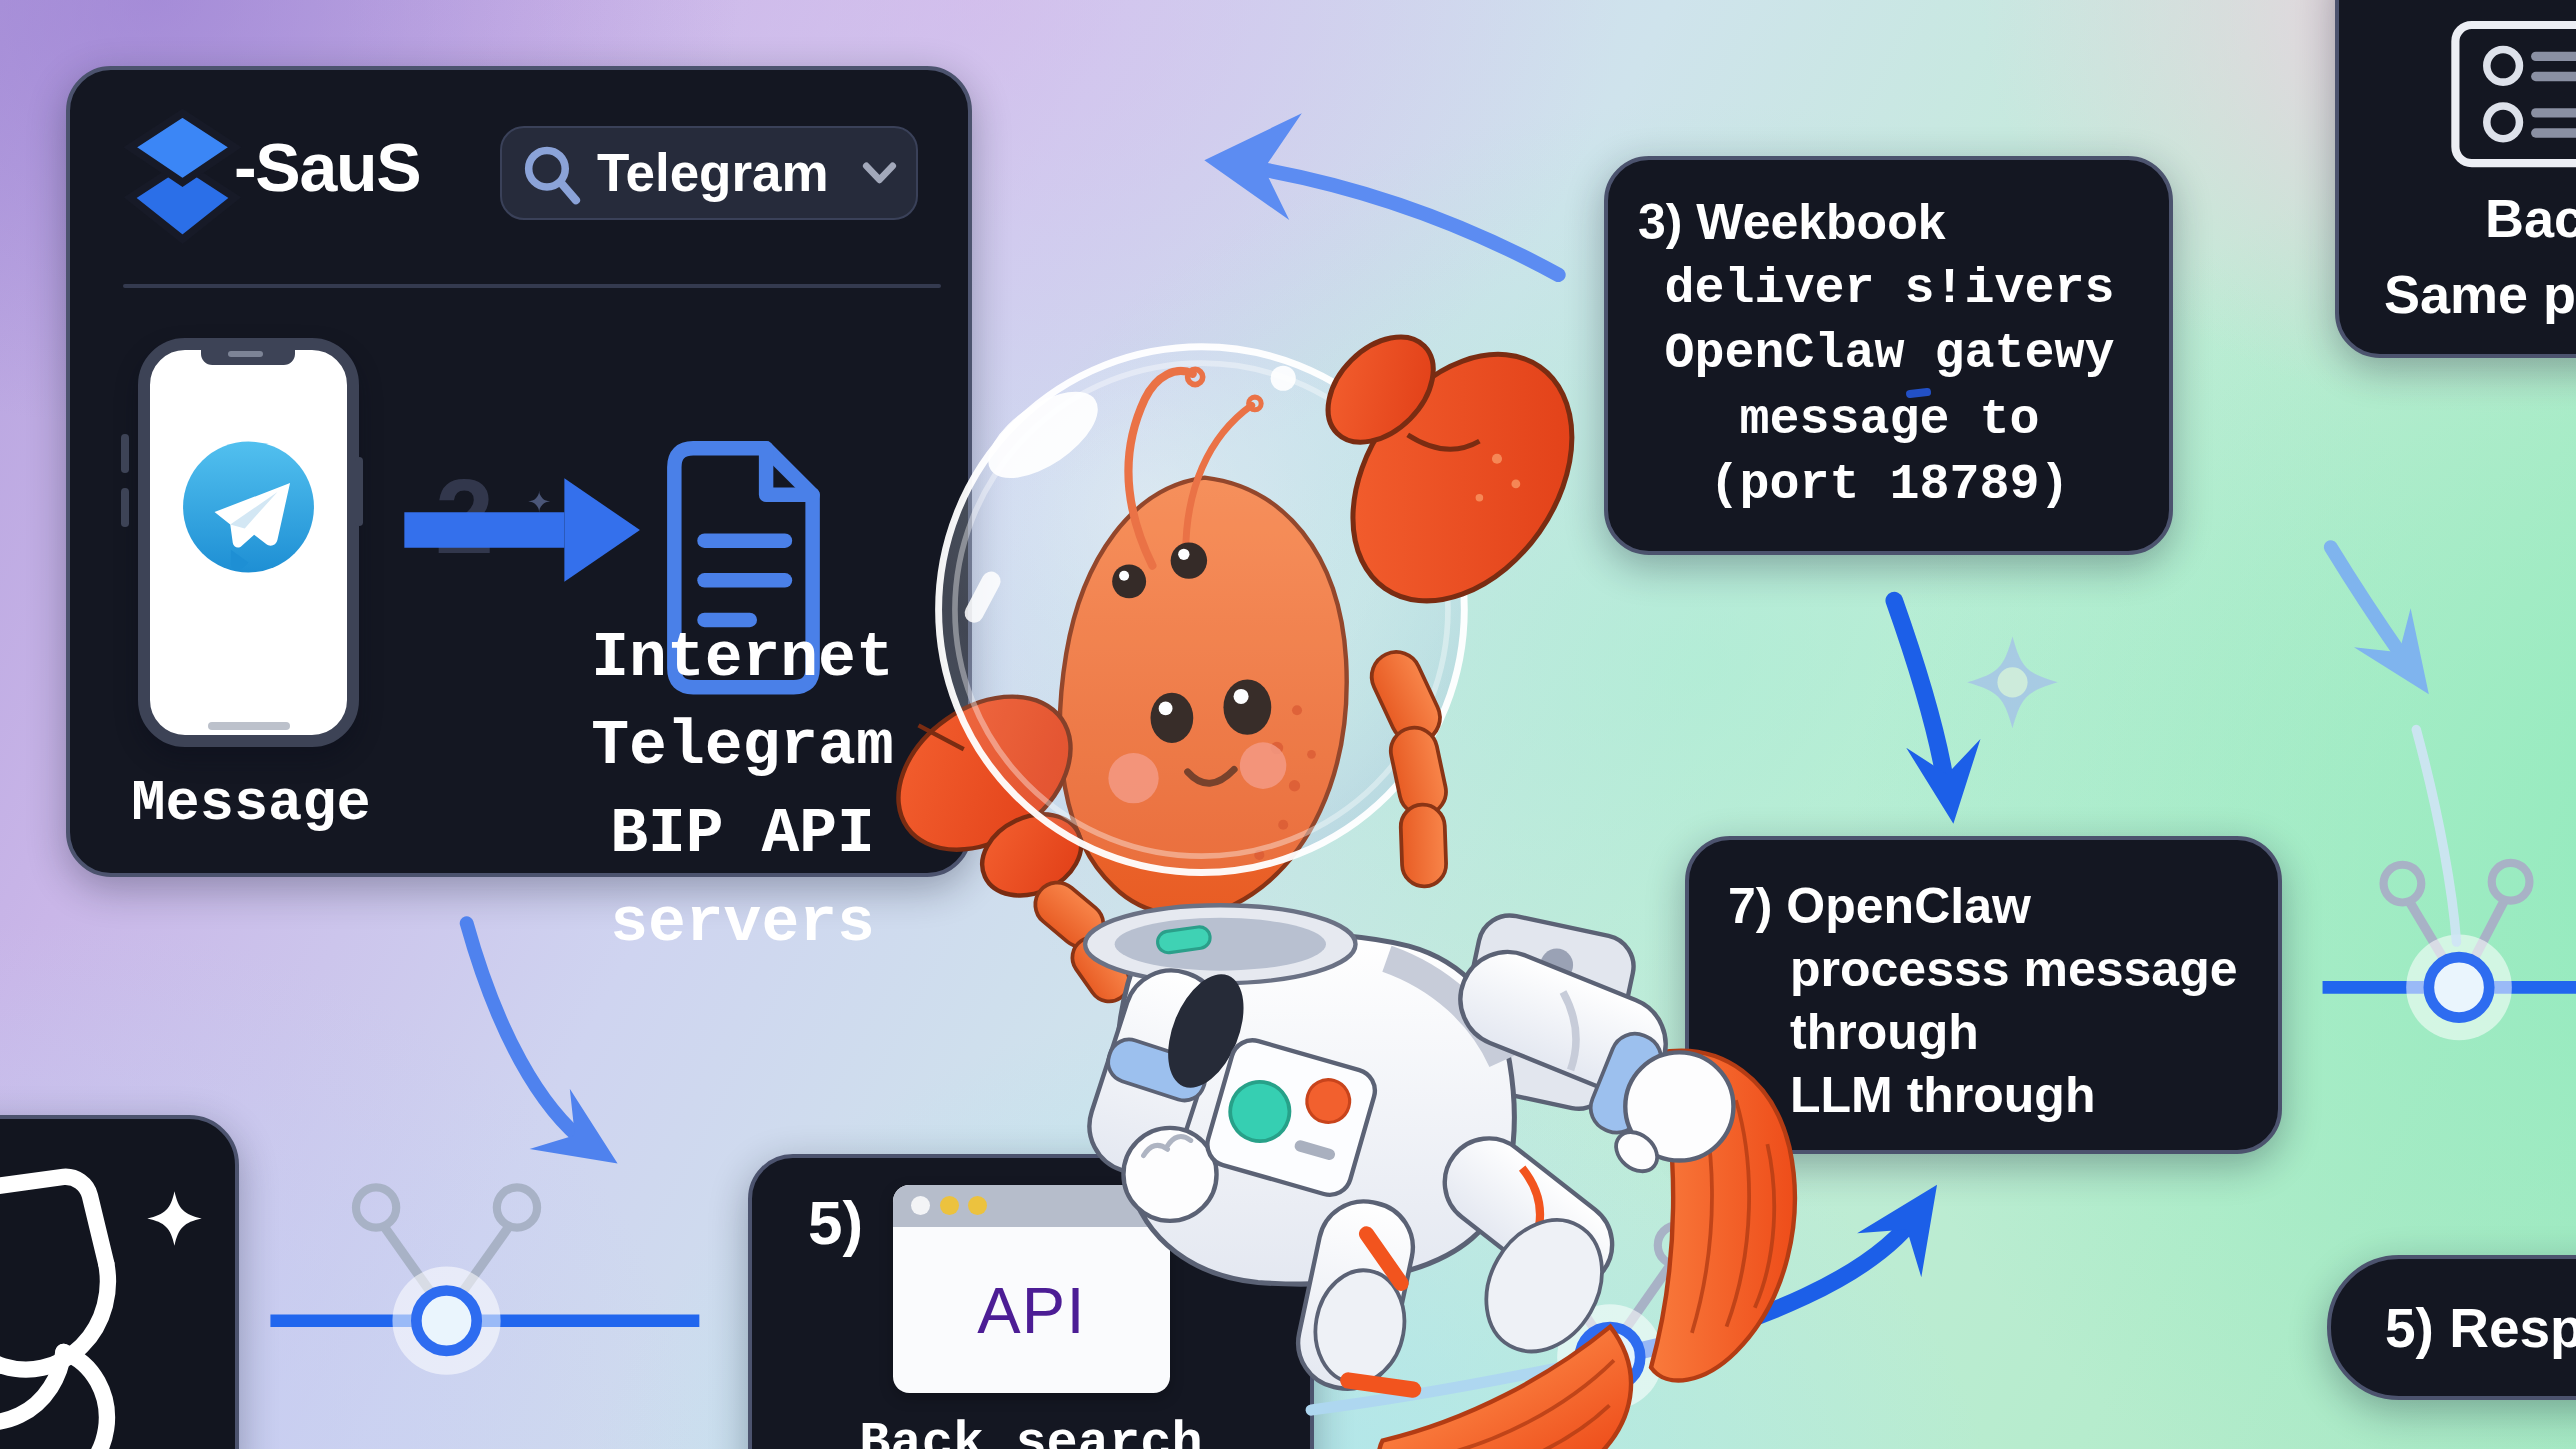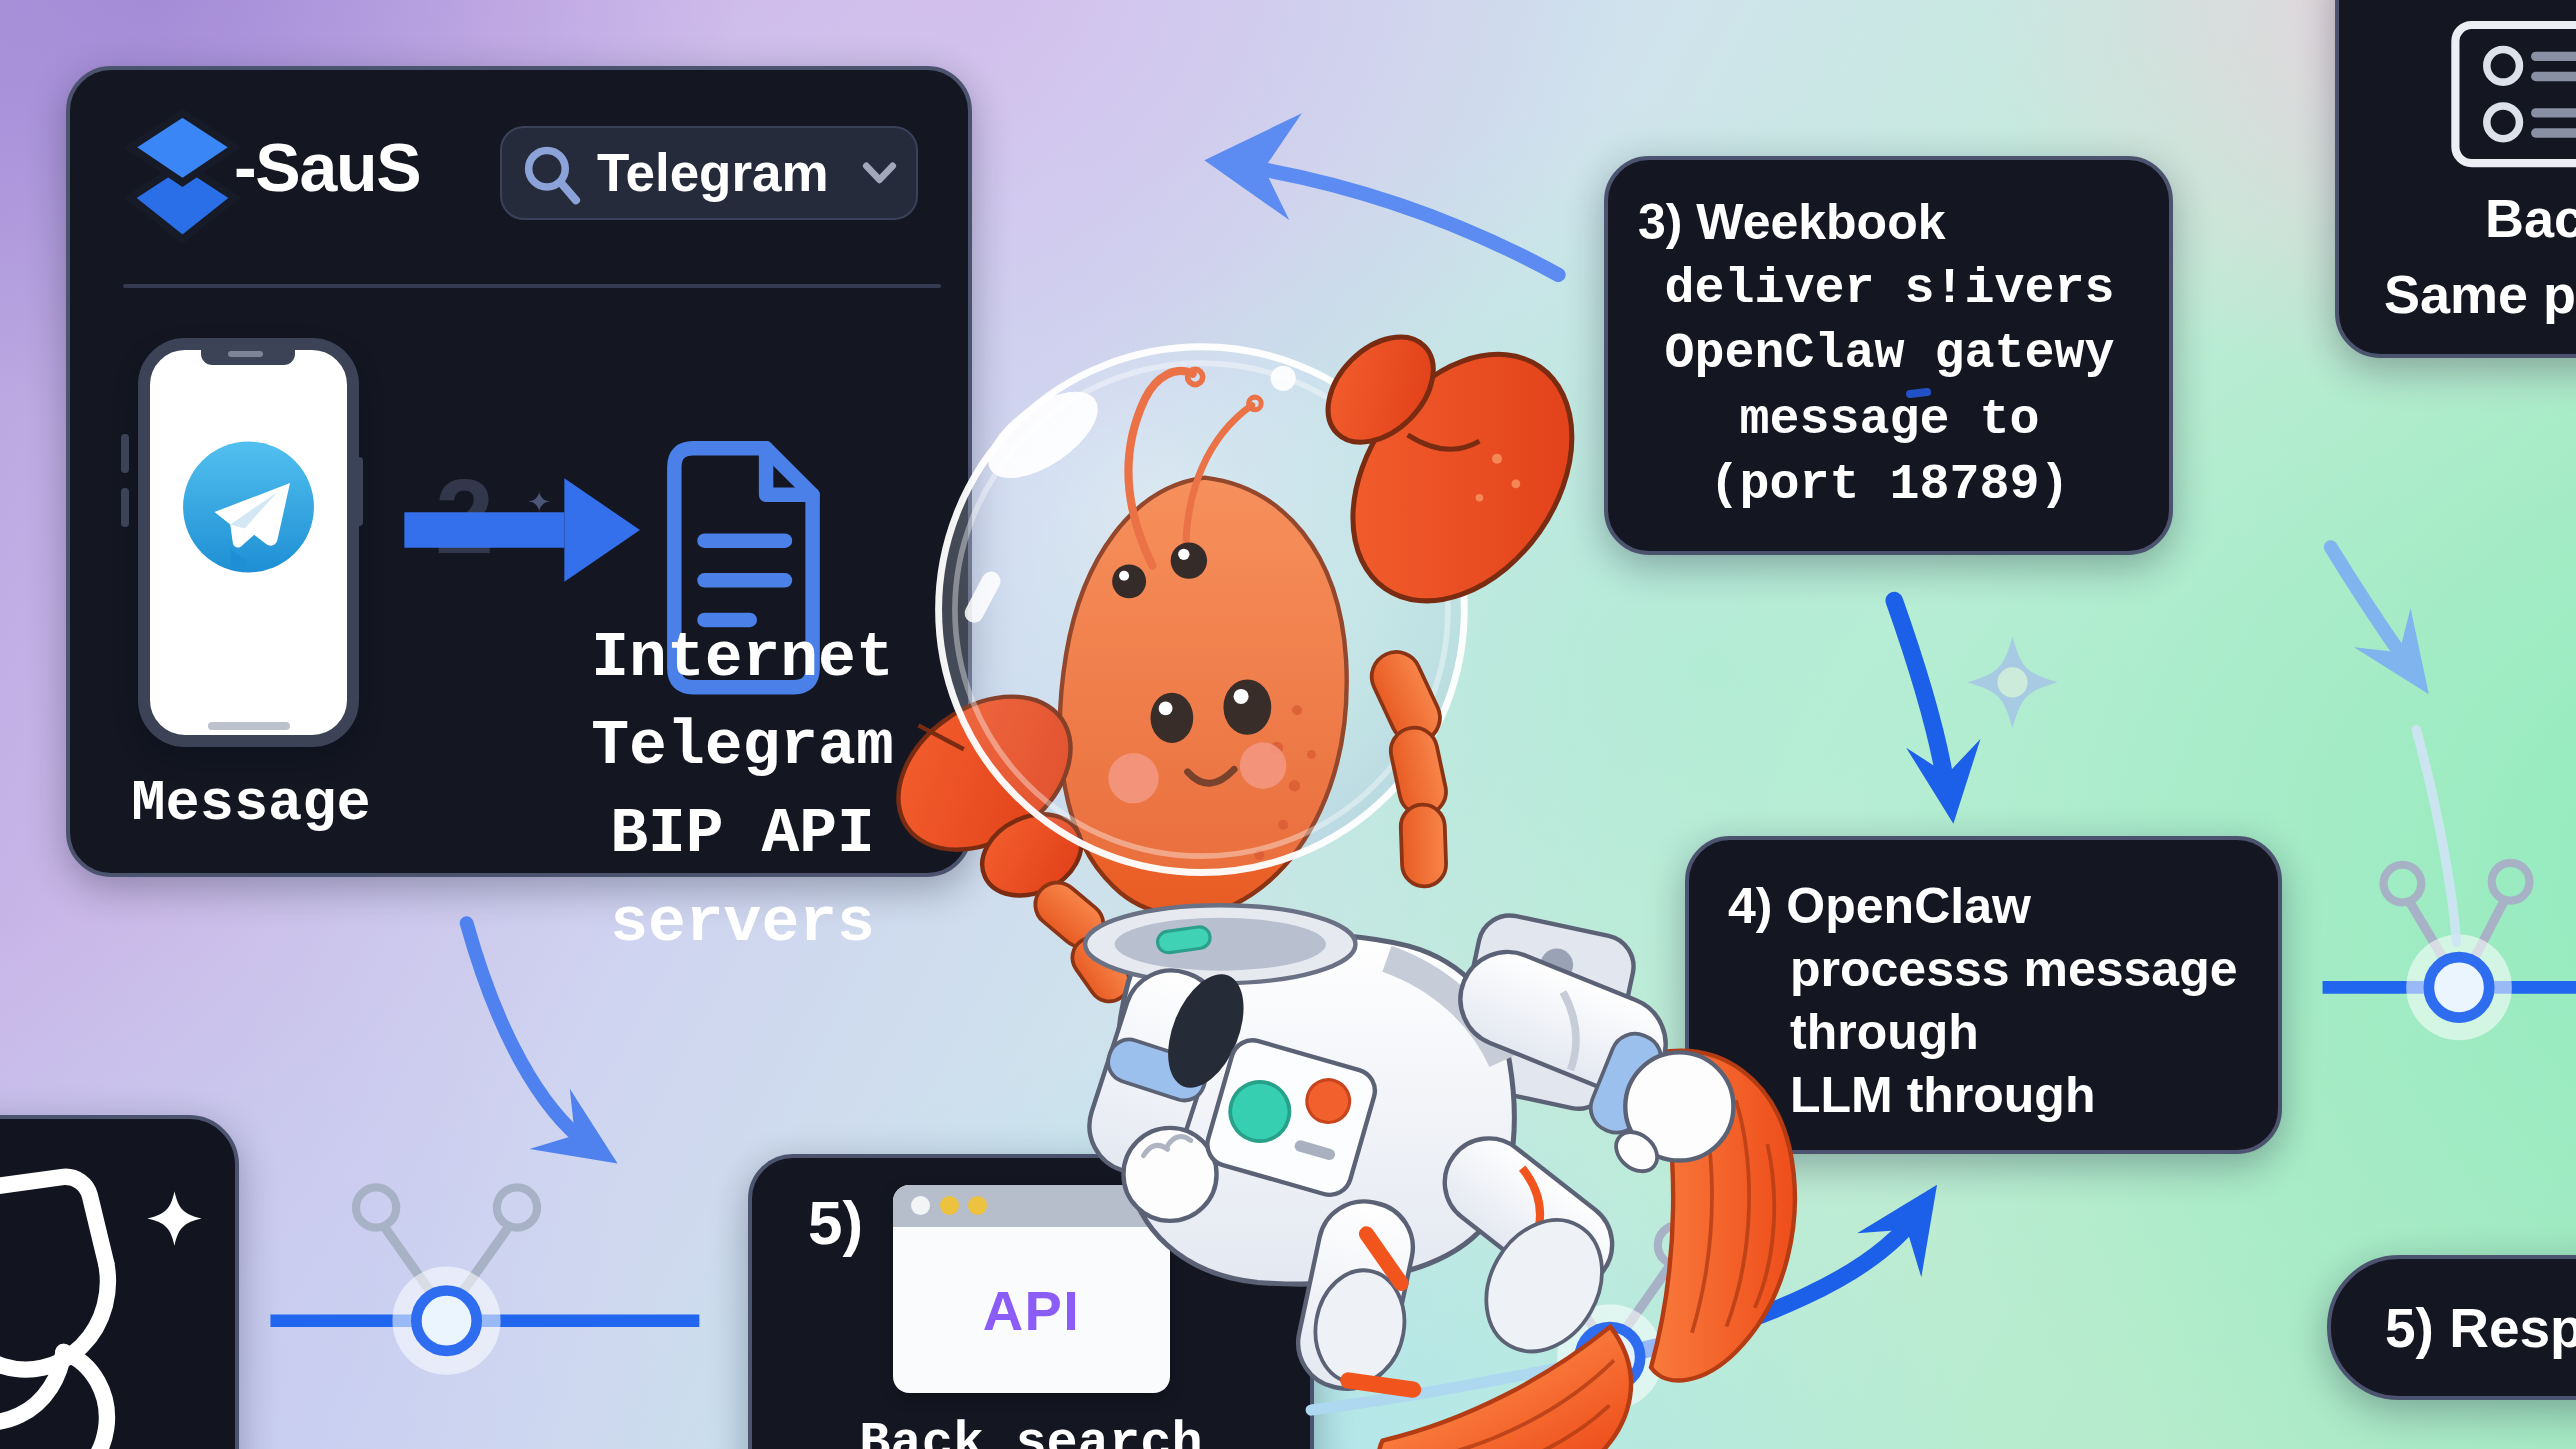--- a/index.html
+++ b/index.html
@@ -97,34 +97,34 @@
     <div>3) Weekbook</div>
     <div class="ctr">deliver s!ivers</div>
     <div class="ctr">OpenClaw gatewy</div>
     <div class="ctr">message to</div>
     <div class="ctr">(port 18789)</div>
   </div>
   <div class="abs" style="left:1906px;top:389px;width:25px;height:7.5px;background:#2456d8;border-radius:3.8px;transform:rotate(-6deg);opacity:.9;"></div>
 
   <div class="panel" style="left:1685px;top:836px;width:597px;height:318px;"></div>
   <div class="abs txt" style="left:1728px;top:875px;width:516px;font-size:50px;line-height:1.26;">
-    <div>4) OpenClaw</div>
+    <div>7) OpenClaw</div>
     <div style="padding-left:62px;">processs message</div>
     <div style="padding-left:62px;">through</div>
     <div style="padding-left:62px;">LLM through</div>
   </div>
 
   <div class="panel" style="left:748px;top:1154px;width:566px;height:390px;"></div>
   <div class="abs txt" style="left:808px;top:1187px;font-size:62px;">5)</div>
   <div class="abs" style="left:893px;top:1185px;width:277px;height:208px;border-radius:16.4px;overflow:hidden;background:#fafbfd;box-shadow:0 5px 14px rgba(0,0,0,.25);">
     <div style="position:absolute;left:0;top:0;right:0;height:42px;background:#b6bdcb;"></div>
     <div style="position:absolute;left:17.6px;top:11.3px;width:19px;height:19px;border-radius:50%;background:#f3f4f6;"></div>
     <div style="position:absolute;left:47px;top:11.3px;width:19px;height:19px;border-radius:50%;background:#ecc23e;"></div>
     <div style="position:absolute;left:75px;top:11.3px;width:19px;height:19px;border-radius:50%;background:#ecc23e;"></div>
-    <div style="position:absolute;left:0;top:42px;right:0;bottom:0;display:flex;align-items:center;justify-content:center;font-size:56px;font-weight:700;color:#8b5cf6;letter-spacing:1.3px;">API</div>
+    <div style="position:absolute;left:0;top:42px;right:0;bottom:0;display:flex;align-items:center;justify-content:center;font-size:65px;font-weight:400;color:#4c1d95;letter-spacing:1.3px;">API</div>
   </div>
   <div class="abs txt ctr" style="left:748px;top:1414px;width:566px;font-size:52px;">Back search</div>
 
   <div class="panel" style="left:2335px;top:-57px;width:377px;height:415px;"></div>
   <svg class="abs" style="left:2440px;top:-19px;" width="277" height="201" viewBox="0 0 440 320">
     <g fill="none" stroke="#eceef4" stroke-width="13">
       <rect x="24" y="-130" width="400" height="140" rx="26"></rect>
       <rect x="24" y="70" width="400" height="220" rx="26"></rect>
     </g>
     <circle cx="100" cy="135" r="26" fill="none" stroke="#dde1ea" stroke-width="12"></circle>

